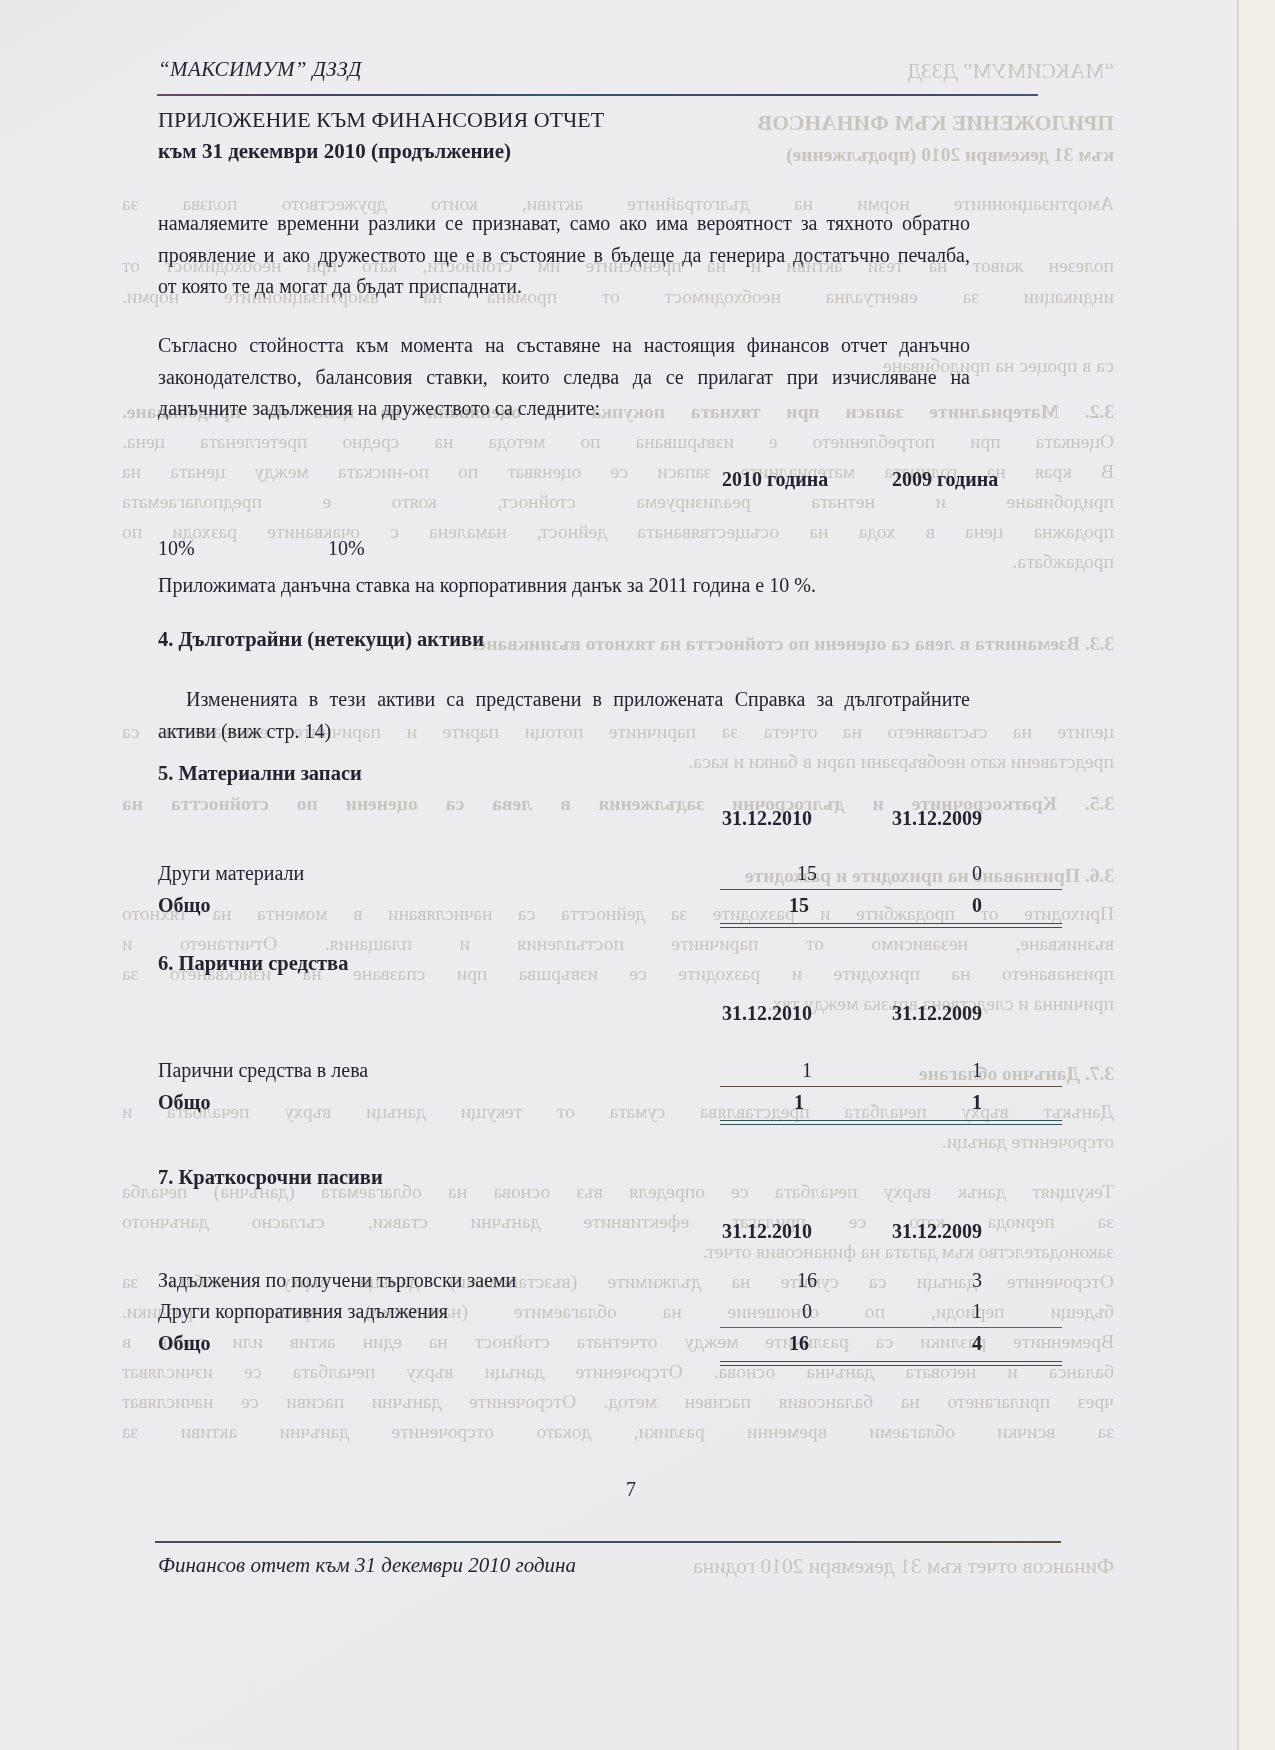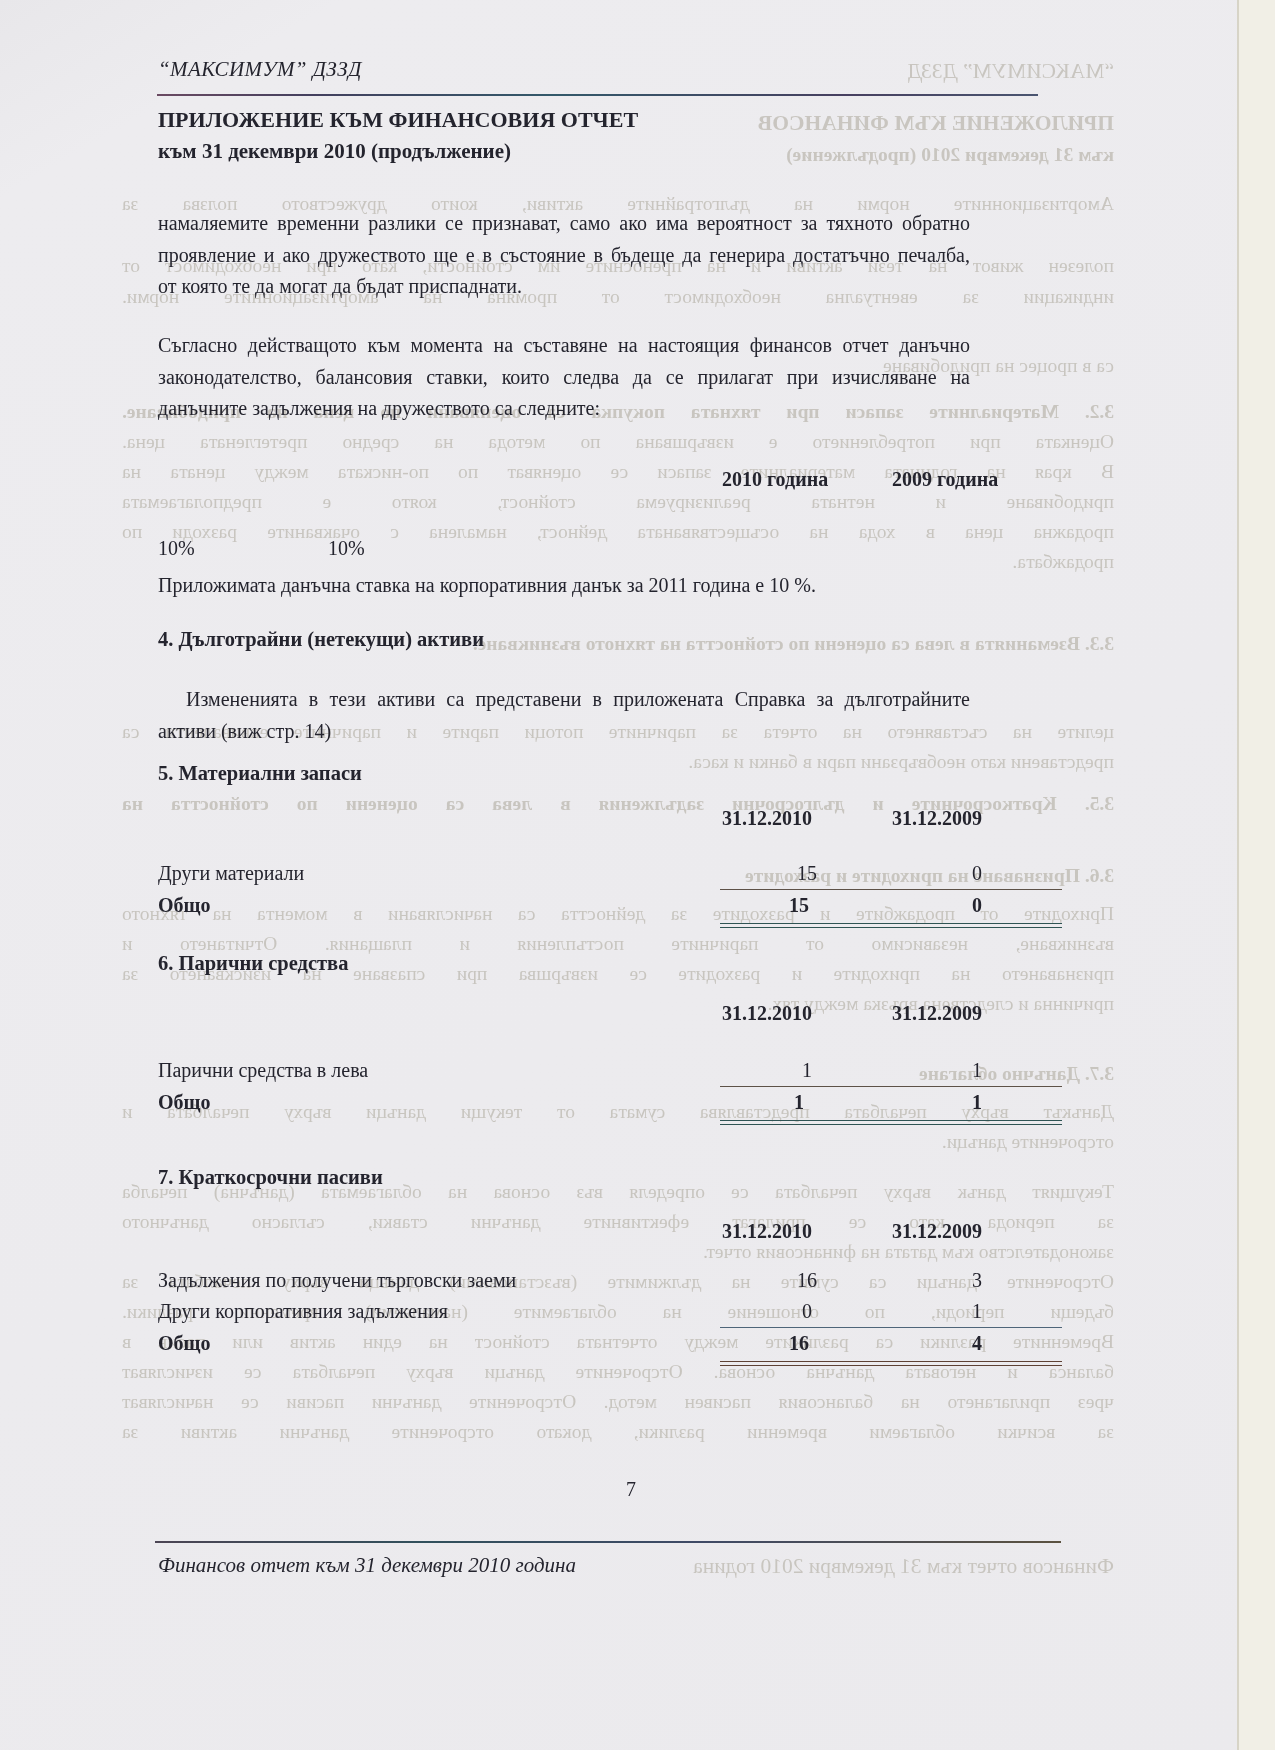--- a/index.html
+++ b/index.html
@@ -21,21 +21,21 @@
   .bleed-line.j { text-align:justify; text-align-last:justify; }
   .bleed-line.b { font-weight:bold; }
   .bleed-line.big { font-size:21.5px; }
 
   
   .content { position:absolute; inset:0; z-index:2; }
   .abs { position:absolute; }
   .company { left:158px; top:57px; font-style:italic; font-size:21px; letter-spacing:.4px; }
   .hrule { left:157px; top:94px; width:881px; height:2px;
     background:linear-gradient(90deg,#6a4a62 0%,#43405e 18%,#33596a 45%,#474060 78%,#4a5570 100%); }
-  .title1 { left:158px; top:107px; font-weight:bold; font-size:22px; }
+  .title1 { left:158px; top:107px; font-weight:normal; font-size:22px; }
   .title2 { left:158px; top:139px; font-weight:bold; font-size:21px; }
 
   .para { left:158px; width:812px; font-size:20px; line-height:31.5px; }
   .jl { text-align:justify; text-align-last:justify; }
   .jl-last { text-align:left; }
   .indent { text-indent:28px; }
 
   .sect-head { left:158px; font-weight:bold; font-size:20.5px; }
 
   .dtable { left:158px; width:904px; font-size:20px; }
@@ -110,21 +110,21 @@
     <div class="abs title1">ПРИЛОЖЕНИЕ КЪМ ФИНАНСОВИЯ ОТЧЕТ</div>
     <div class="abs title2">към 31 декември 2010 (продължение)</div>
 
     <div class="abs para" style="top:208px">
       <div class="jl">намаляемите временни разлики се признават, само ако има вероятност за тяхното обратно</div>
       <div class="jl">проявление и ако дружеството ще е в състояние в бъдеще да генерира достатъчно печалба,</div>
       <div class="jl-last">от която те да могат да бъдат приспаднати.</div>
     </div>
 
     <div class="abs para" style="top:330px">
-      <div class="jl">Съгласно действащото към момента на съставяне на настоящия финансов отчет данъчно</div>
+      <div class="jl">Съгласно стойността към момента на съставяне на настоящия финансов отчет данъчно</div>
       <div class="jl">законодателство, балансовия ставки, които следва да се прилагат при изчисляване на</div>
       <div class="jl-last">данъчните задължения на дружеството са следните:</div>
     </div>
 
     <div class="abs dtable" style="top:466px">
       <div class="thead">
         <div class="sp"></div>
         <div class="c h">2010 година</div>
         <div class="c h">2009 година</div>
       </div>

